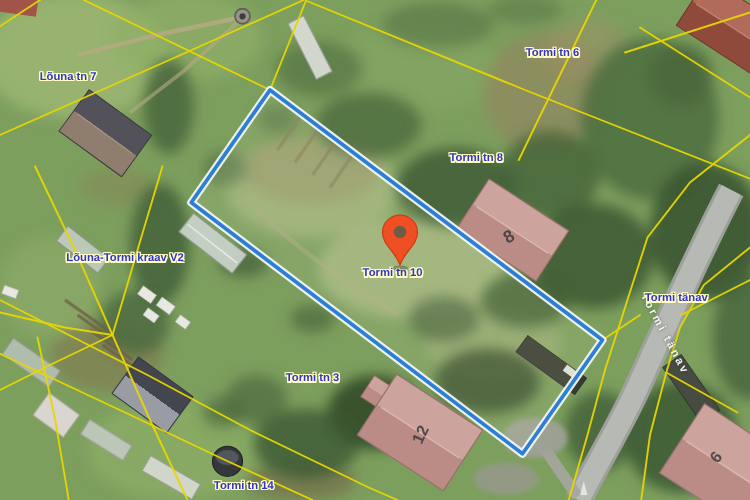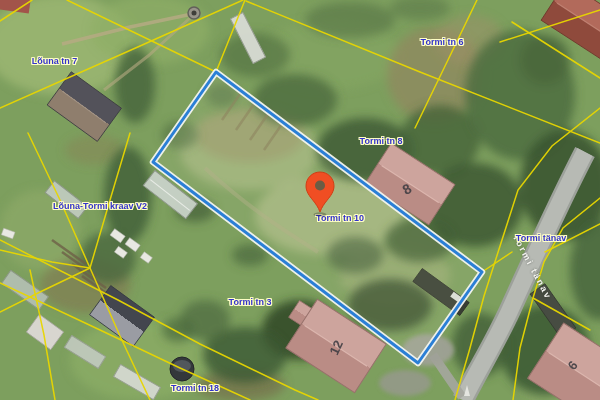--- a/index.html
+++ b/index.html
@@ -224,26 +224,26 @@
   </svg>
 
   <div class="road-label" style="left:496px;top:262px;transform:rotate(62deg);">Tormi tänav</div>
 
   <div class="roof-number" style="left:403px;top:181px;font-size:14px;transform:rotate(-30deg);">8</div>
   <div class="roof-number" style="left:329px;top:340px;font-size:13px;transform:rotate(-65deg);">12</div>
   <div class="roof-number" style="left:569px;top:358px;font-size:13px;transform:rotate(-52deg);">6</div>
 
   <div class="map-label" style="left:38px;top:61px;padding-left:33px;">Lõuna tn 7</div>
   <div class="map-label" style="left:442px;top:42px;">Tormi tn 6</div>
-  <div class="map-label" style="left:381px;top:141px;">Tormi tn 8</div>
-  <div class="map-label" style="left:340px;top:218px;">Tormi tn 10</div>
+  <div class="map-label" style="left:381px;top:126px;">Tormi tn 8</div>
+  <div class="map-label" style="left:314px;top:218px;">Tormi tn 10</div>
   <div class="map-label" style="left:100px;top:206px;">Lõuna-Tormi kraav V2</div>
   <div class="map-label" style="left:541px;top:238px;">Tormi tänav</div>
   <div class="map-label" style="left:250px;top:302px;">Tormi tn 3</div>
-  <div class="map-label" style="left:195px;top:388px;">Tormi tn 18</div>
+  <div class="map-label" style="left:195px;top:388px;">Tormi tn 14</div>
 
   <svg id="location-pin" width="32" height="46" viewBox="0 0 32 46">
     <ellipse cx="16" cy="43.5" rx="6.5" ry="2.2" fill="rgba(0,0,0,0.25)"></ellipse>
     <path d="M16 1 C8.3 1 2 7.2 2 14.9 c0 5.8 3.4 10 7 14.5 c2.6 3.2 5.3 6.9 7 11.6 c1.7 -4.7 4.4 -8.4 7 -11.6 c3.6 -4.5 7 -8.7 7 -14.5 C30 7.2 23.7 1 16 1 z" fill="#f04e23" stroke="#cf3d15" stroke-width="1"></path>
     <circle cx="16" cy="14.5" r="5" fill="#6b5c44"></circle>
   </svg>
 
 </div>
 
 </body></html>

